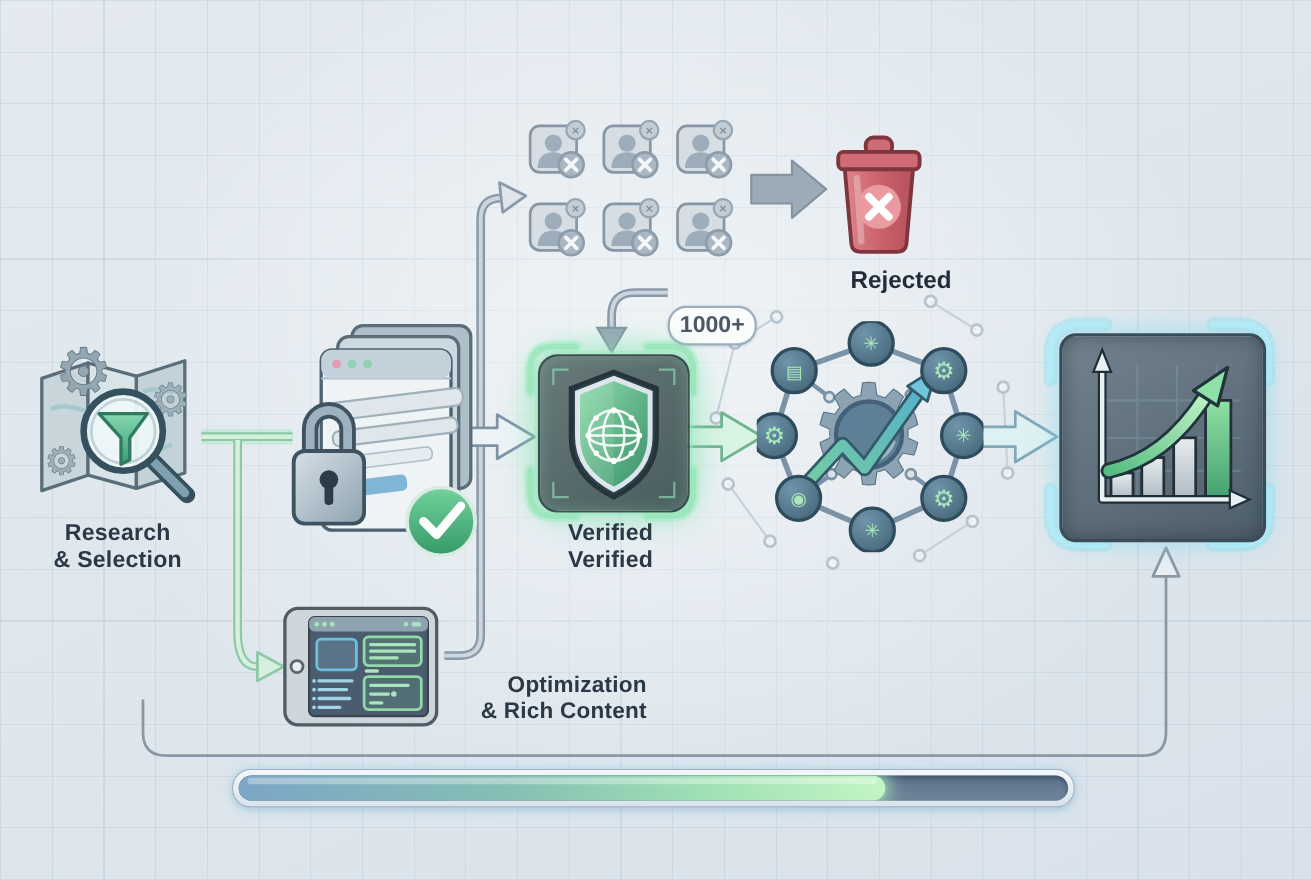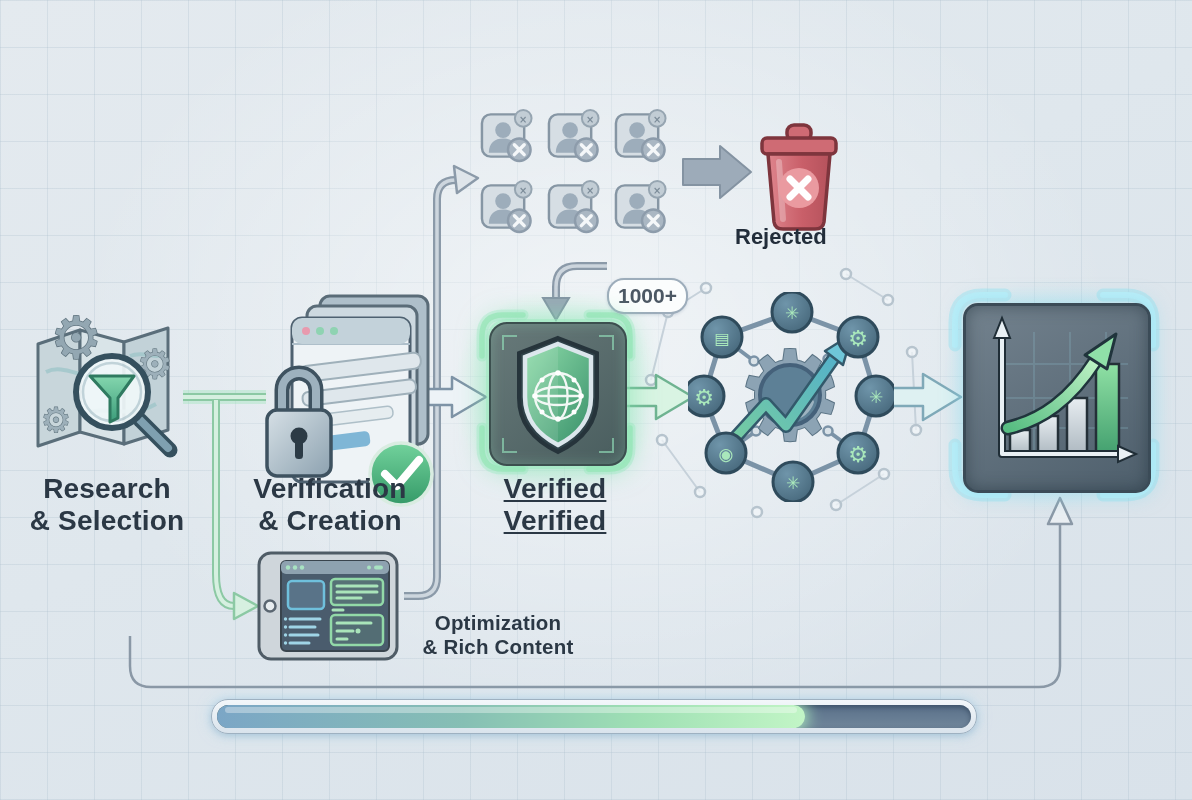--- a/index.html
+++ b/index.html
@@ -5,35 +5,35 @@
   html,body{margin:0;padding:0;background:#eef1f4;font-family:"Liberation Sans",sans-serif;}
   .canvas{position:relative;width:1192px;height:800px;overflow:hidden;
     background:
       radial-gradient(ellipse at 50% 42%, rgba(255,255,255,.55), rgba(255,255,255,0) 62%),
       repeating-linear-gradient(0deg, rgba(168,188,202,.28) 0 1px, transparent 1px 47px),
       repeating-linear-gradient(90deg, rgba(168,188,202,.28) 0 1px, transparent 1px 47px),
       linear-gradient(155deg,#e4eaef 0%,#dfe7ed 45%,#d9e2ea 100%);
   }
   .abs{position:absolute;}
   svg{display:block;}
-  .lbl{position:absolute;color:#2b3845;font-weight:600;font-size:28px;line-height:1.16;text-align:center;letter-spacing:.2px;}
-  .lbl.left{text-align:center;}
+  .lbl{position:absolute;color:#2b3845;font-weight:600;font-size:21px;line-height:1.16;text-align:center;letter-spacing:.2px;}
+  .lbl.left{text-align:right;}
   .glow{position:absolute;border-radius:50%;pointer-events:none;}
   .glow.green{background:radial-gradient(ellipse, rgba(146,238,186,.5), rgba(146,238,186,0) 68%);}
   .glow.cyan{background:radial-gradient(ellipse, rgba(150,226,242,.42), rgba(150,226,242,0) 68%);}
   .card-shield{position:absolute;left:489px;top:322px;width:134px;height:140px;border-radius:18px;
     background:linear-gradient(140deg,#687a7a,#495d5e);border:2px solid #3c504f;
     box-shadow:0 0 0 3px rgba(152,235,188,.45), 0 0 24px 7px rgba(128,226,174,.55), inset 0 0 14px rgba(160,240,200,.25);}
   .card-chart{position:absolute;left:963px;top:303px;width:182px;height:184px;border-radius:15px;
     background:linear-gradient(150deg,#73828e,#4e5f6c);border:3px solid #3b4b57;
     box-shadow:0 0 18px 4px rgba(140,222,240,.5), inset 0 0 16px rgba(30,45,55,.5);}
   .badge{position:absolute;left:607px;top:250px;width:77px;height:32px;border-radius:17px;background:#fbfdfd;
     border:2px solid #9dadbb;color:#4c5864;font-weight:700;font-size:21px;display:flex;align-items:center;justify-content:center;
     box-shadow:0 1px 3px rgba(100,125,150,.25);margin-top:28px;}
-  .rejected-lbl{position:absolute;left:735px;top:224px;width:130px;text-align:left;color:#222d3a;font-weight:600;font-size:22px;}
+  .rejected-lbl{position:absolute;left:735px;top:242px;width:130px;text-align:right;color:#222d3a;font-weight:600;font-size:22px;}
   .users{position:absolute;left:479px;top:107px;width:200px;height:130px;display:flex;flex-wrap:wrap;gap:11px;}
   .progress-outer{position:absolute;left:211px;top:699px;width:764px;height:33px;border-radius:17px;
     background:linear-gradient(#f3f7fa,#d9e3ec);border:1.5px solid #9eb1c1;
     box-shadow:0 2px 7px rgba(110,145,175,.35), 0 0 14px rgba(170,220,245,.55);}
   .progress-track{position:absolute;left:5px;right:5px;top:5px;bottom:5px;border-radius:12px;overflow:hidden;
     background:linear-gradient(#5a7089,#70869b);box-shadow:inset 0 2px 5px rgba(20,40,60,.45);}
   .progress-fill{height:100%;width:78%;border-radius:12px;position:relative;
     background:linear-gradient(90deg,#7ba6c6 0%,#86bfb4 42%,#9fe0b4 72%,#c2f5c6 100%);
     box-shadow:0 0 16px 3px rgba(178,245,195,.95);}
   .progress-fill::after{content:"";position:absolute;left:8px;right:8px;top:2px;height:6px;border-radius:6px;background:rgba(255,255,255,.35);}
@@ -261,24 +261,20 @@
       <path d="M20,122 V98 a17,17 0 0 1 34,0 V122" fill="none" stroke="#9db1be" stroke-width="8"></path>
       <rect x="5" y="118" width="64" height="66" rx="10" fill="url(#lkGrad)" stroke="#3e5260" stroke-width="3.5"></rect>
       <circle cx="37" cy="144" r="8.5" fill="#2c3b46"></circle>
       <rect x="33" y="148" width="8" height="19" rx="3.5" fill="#2c3b46"></rect>
     </g>
     <g>
       <circle cx="139" cy="182" r="31" fill="url(#ckGrad)" stroke="#d9ece1" stroke-width="3.5"></circle>
       <path d="M123,182 L135,194 L157,168" fill="none" stroke="#ffffff" stroke-width="8" stroke-linecap="round" stroke-linejoin="round"></path>
     </g>
   </svg>
-  <div class="lbl" style="left:250px;top:473px;width:160px;">
-    <span>Verification</span><br>
-    <span>&amp; Creation</span>
-  </div>
 
   <div class="card-shield">
     <svg width="134" height="140" viewBox="0 0 134 140">
       <defs>
           <linearGradient id="shGrad" x1="0" y1="0" x2="1" y2="1">
         <stop offset="0" stop-color="#90ddab"></stop>
             <stop offset="1" stop-color="#38906a"></stop>
       </linearGradient>
         </defs>
       <g stroke="rgba(150,230,190,.6)" stroke-width="2" fill="none">
@@ -298,21 +294,21 @@
           <circle cx="90" cy="72" r="2.8"></circle>
           <circle cx="67" cy="49" r="2.8"></circle>
           <circle cx="67" cy="95" r="2.8"></circle>
         <circle cx="51" cy="56" r="2.5"></circle>
           <circle cx="83" cy="56" r="2.5"></circle>
           <circle cx="51" cy="88" r="2.5"></circle>
           <circle cx="83" cy="88" r="2.5"></circle>
       </g>
     </svg>
   </div>
-  <div class="lbl" style="left:475px;top:473px;width:160px;text-decoration:underline;">
+  <div class="lbl" style="left:475px;top:473px;width:160px;">
     <span>Verified</span><br>
     <span>Verified</span>
   </div>
 
   <svg class="abs" style="left:688px;top:292px;" width="206" height="210" viewBox="0 0 206 210">
     <defs>
       <radialGradient id="ndGrad" cx=".35" cy=".3" r="1">
           <stop offset="0" stop-color="#6f95aa"></stop>
           <stop offset="1" stop-color="#3c5c6f"></stop>
         </radialGradient>

